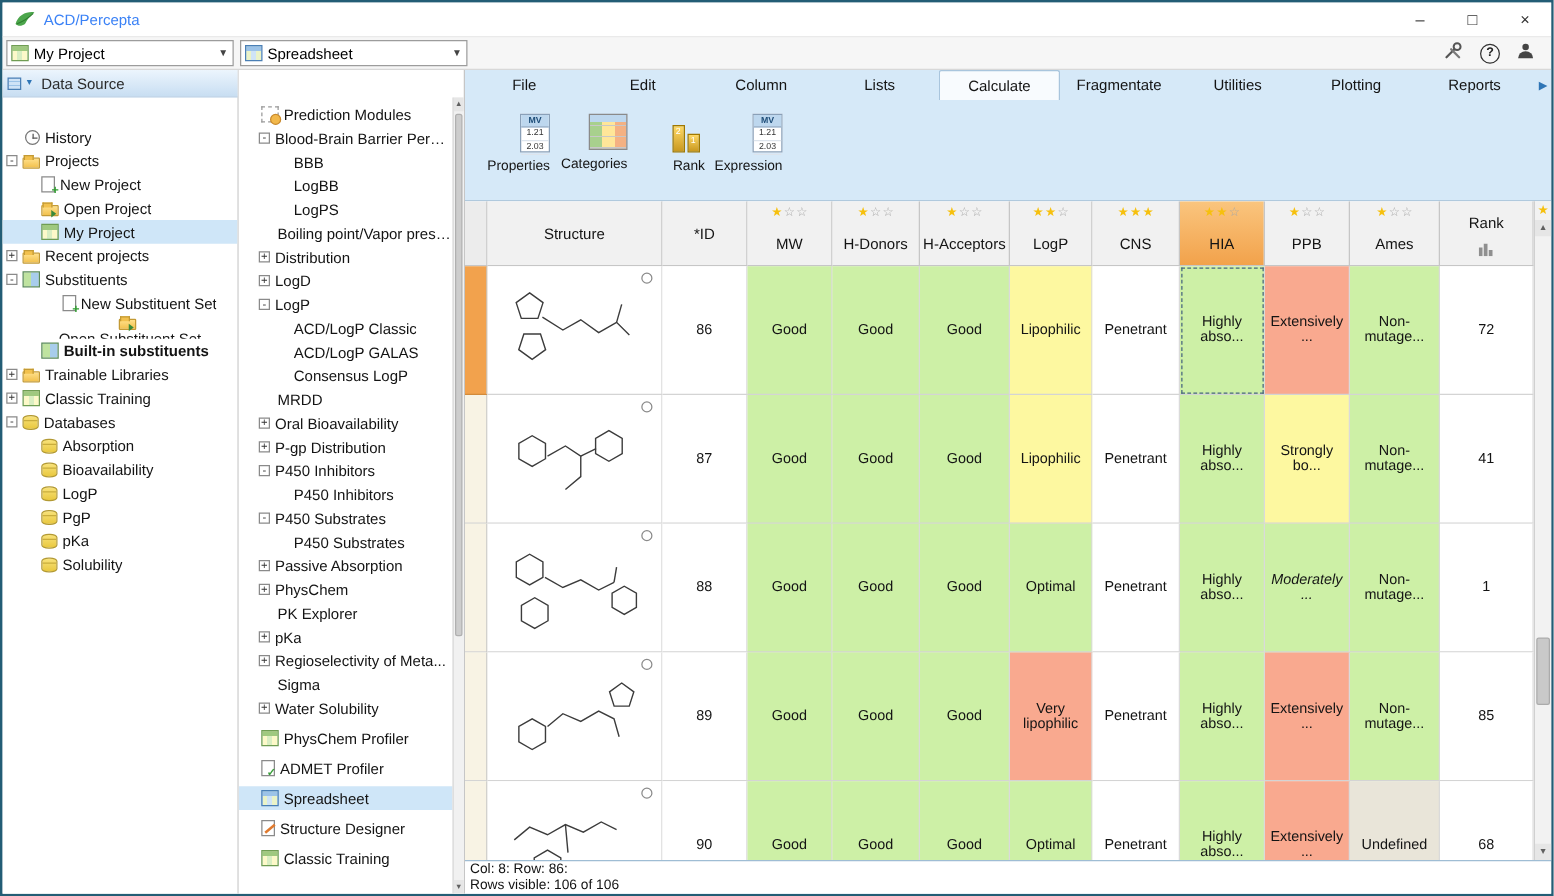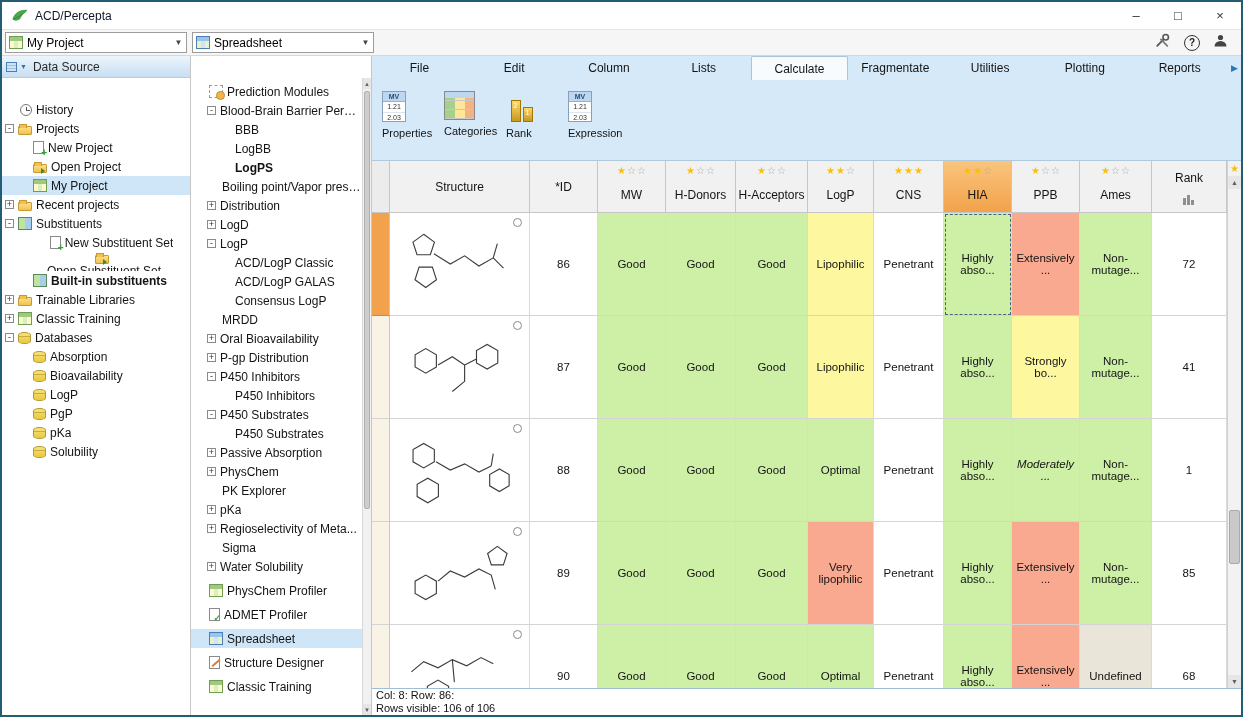--- a/index.html
+++ b/index.html
@@ -2,21 +2,21 @@
 <html><head>
 <meta charset="utf-8">
 <style>
   *{margin:0;padding:0;box-sizing:border-box;font-family:"Liberation Sans",sans-serif;}
   html,body{width:1243px;height:717px;overflow:hidden;background:#eee;}
   .window{width:1243px;height:717px;border:2px solid #235d75;background:#fff;display:flex;flex-direction:column;overflow:hidden;}
 
   
   .titlebar{height:28px;flex:none;background:#fff;border-bottom:1px solid #e4e4e4;display:flex;align-items:center;}
   .logo{width:20px;height:17px;margin:0 5px 0 8px;flex:none;}
-  .title{font-size:12px;color:#0f172a;}
+  .title{font-size:12px;color:#3b82f6;}
   .win-controls{margin-left:auto;display:flex;height:100%;}
   .win-btn{width:42px;height:100%;display:flex;align-items:center;justify-content:center;font-size:13px;color:#333;cursor:default;}
 
   
   .toolbar-row{height:26px;flex:none;background:#f6f6f6;border-bottom:1px solid #d8d8d8;display:flex;align-items:center;padding:0 3px;}
   .combo{width:182px;height:21px;border:1px solid #9c9c9c;background:#fff;display:flex;align-items:center;font-size:12px;margin-right:5px;padding-left:3px;}
   .combo-val{flex:1;overflow:hidden;white-space:nowrap;}
   .combo-arrow{width:15px;text-align:center;color:#444;font-size:8px;flex:none;}
   .top-icons{margin-left:auto;display:flex;align-items:center;gap:13px;padding-right:10px;}
   .tool-help{width:16px;height:16px;border:1.4px solid #333;border-radius:50%;font-size:10px;font-weight:bold;color:#222;display:flex;align-items:center;justify-content:center;}
@@ -65,21 +65,21 @@
   .ws-track{flex:1;position:relative;}
   .ws-thumb{position:absolute;left:1px;right:1px;top:2px;height:68%;background:#cdcdcd;border:1px solid #b0b0b0;border-radius:2px;}
 
   
   .main{flex:1;display:flex;flex-direction:column;min-width:0;background:#d6e9f8;}
   .menubar{height:24px;flex:none;display:flex;background:#d6e9f8;position:relative;padding-right:14px;}
   .tab{flex:1;display:flex;align-items:center;justify-content:center;font-size:12px;color:#141414;cursor:default;}
   .tab.active{background:#f8fbfe;border:1px solid #a9c5dd;border-bottom:none;border-radius:2px 2px 0 0;}
   .menu-more{position:absolute;right:3px;top:7px;font-size:9px;color:#2e75b6;}
   .ribbon{height:80px;flex:none;display:flex;gap:4px;padding:8px 0 0 10px;background:#d6e9f8;}
-  .rbtn{width:58px;display:flex;flex-direction:column;align-items:flex-start;gap:5px;padding-top:3px;}
+  .rbtn{width:58px;display:flex;flex-direction:column;align-items:flex-end;gap:5px;padding-top:3px;}
   .rlabel{font-size:11px;color:#141414;}
   .properties-icon,.expression-icon{width:24px;height:31px;background:#fff;border:1px solid #8aa0b8;display:flex;flex-direction:column;}
   .mv-h{background:#bdd7ee;color:#1f4e79;font-size:7px;line-height:9px;text-align:center;font-weight:bold;border-bottom:1px solid #9ab0c6;}
   .mv-r{font-size:7px;line-height:10px;text-align:center;color:#333;border-bottom:1px solid #dde4ec;}
   .categories-icon{width:31px;height:29px;border:1px solid #8a8a8a;background:linear-gradient(#bdd7ee 0 6px,rgba(0,0,0,0) 6px),repeating-linear-gradient(180deg,rgba(0,0,0,0) 0 8px,#c8c8c8 8px 9px),repeating-linear-gradient(90deg,#a8d08d 0 10px,#ffe699 10px 20px,#f4b183 20px 30px);}
   .rank-icon{width:31px;height:31px;display:flex;align-items:flex-end;justify-content:center;gap:2px;}
   .rank-icon .bar{display:block;width:10px;background:linear-gradient(#ffd966,#c9981f);border:1px solid #a07800;color:#fff;font-size:7px;line-height:9px;text-align:center;}
   .rank-icon .b1{height:22px;}
   .rank-icon .b2{height:15px;}
 
@@ -284,21 +284,21 @@
             <span class="tlabel">Blood-Brain Barrier Perm...</span>
           </div>
           <div class="titem" style="padding-left: 29px;">
             <span class="expsp"></span>
             <span class="tlabel">BBB</span>
           </div>
           <div class="titem" style="padding-left: 29px;">
             <span class="expsp"></span>
             <span class="tlabel">LogBB</span>
           </div>
-          <div class="titem" style="padding-left: 29px; font-weight: bold;">
+          <div class="titem" style="padding-left: 29px;">
             <span class="expsp"></span>
             <span class="tlabel">LogPS</span>
           </div>
           <div class="titem" style="padding-left: 16px;">
             <span class="expsp"></span>
             <span class="tlabel">Boiling point/Vapor press...</span>
           </div>
           <div class="titem" style="padding-left: 16px;">
             <span class="exp">+</span>
             <span class="tlabel">Distribution</span>

